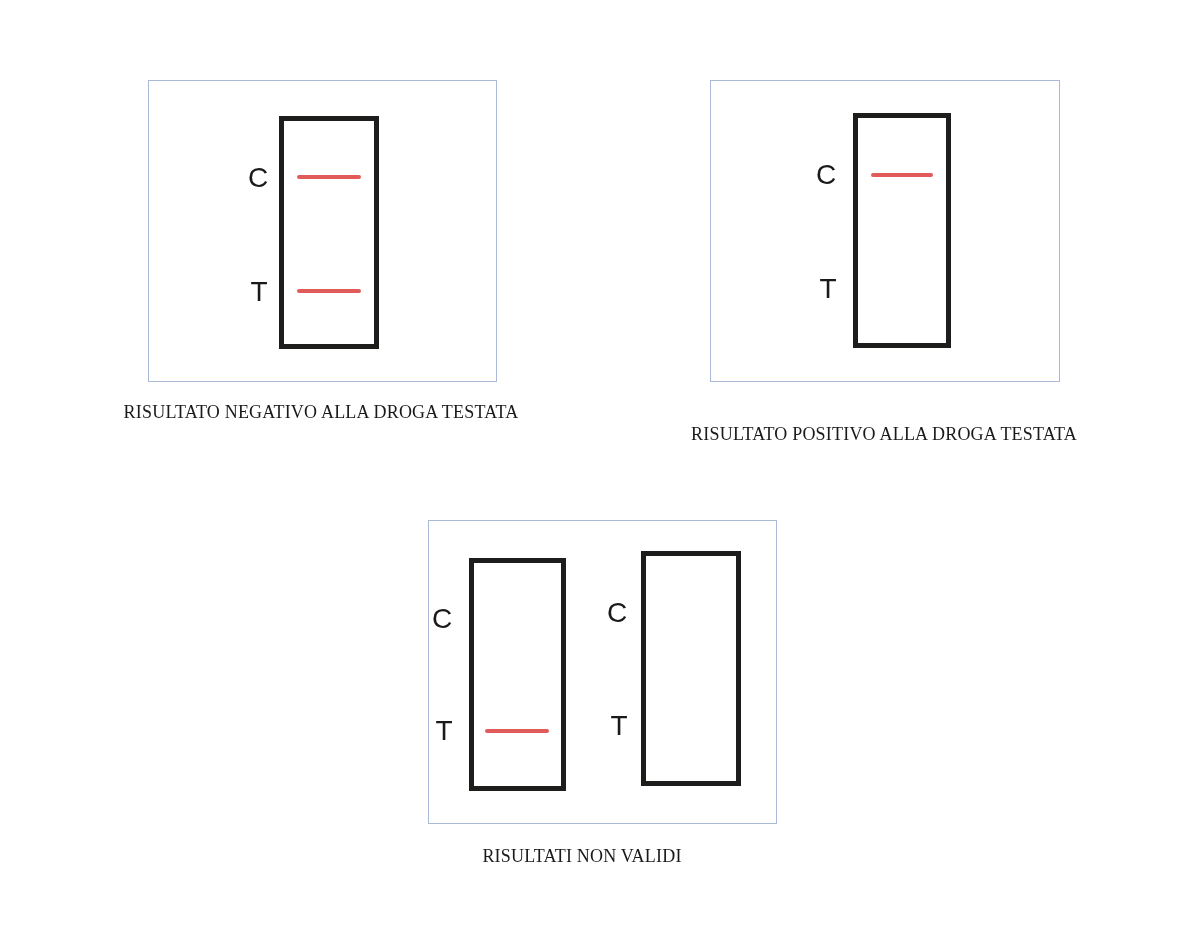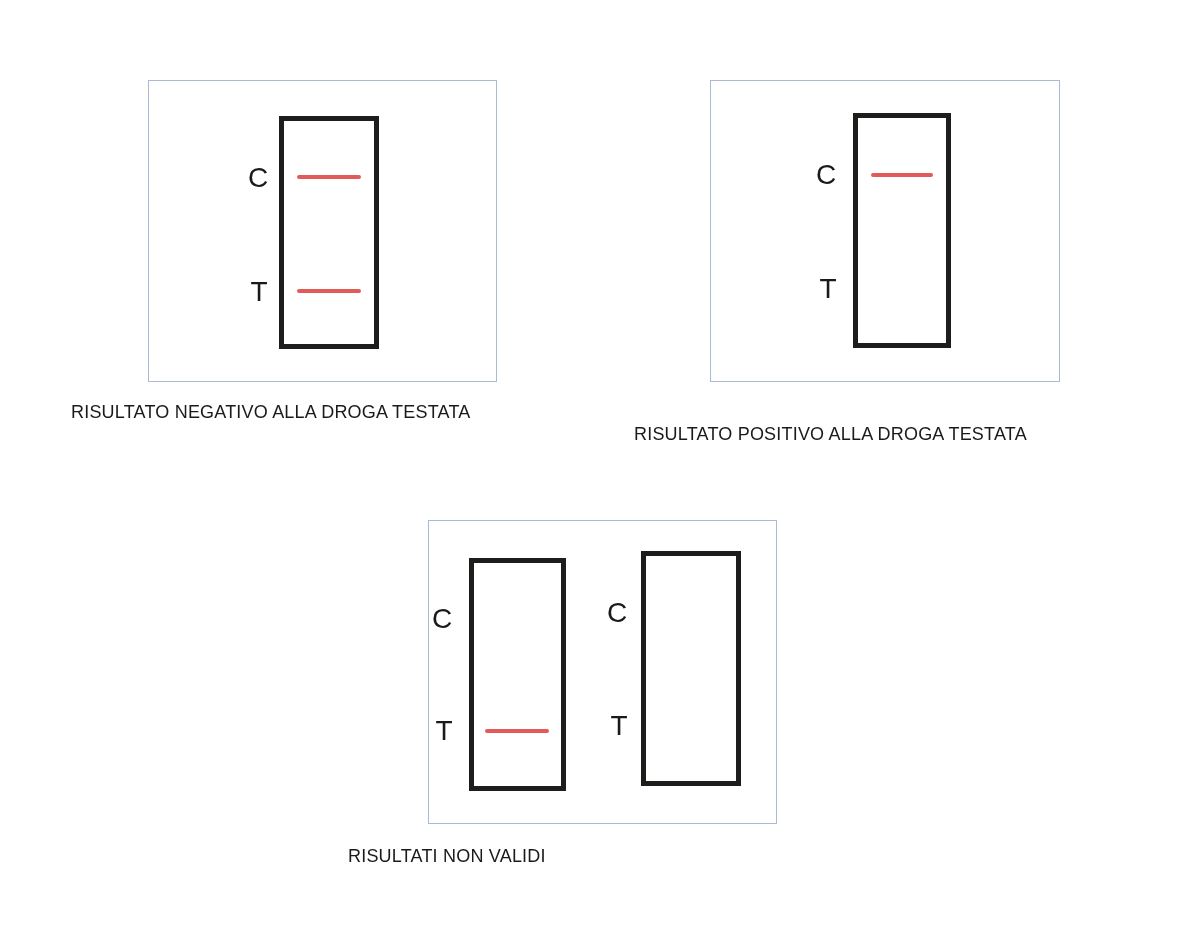--- a/index.html
+++ b/index.html
@@ -8,21 +8,21 @@
     --result-line:#e25b5b;
     --text:#1a1a1a;
   }
   html,body{margin:0;padding:0;background:#ffffff;}
   body{font-family:"Liberation Sans", sans-serif;color:var(--text);}
   .canvas{position:relative;width:1200px;height:940px;background:#ffffff;overflow:hidden;}
   .panel{position:absolute;border:1px solid var(--panel-border);background:#ffffff;}
   .strip{position:absolute;border:5px solid var(--strip-border);background:#ffffff;box-sizing:border-box;}
   .lbl{position:absolute;transform:translate(-50%,-50%);font-size:28px;line-height:1;color:var(--text);}
   .line{position:absolute;height:4px;background:var(--result-line);border-radius:2px;}
-  .caption{position:absolute;width:500px;text-align:left;font-size:18px;letter-spacing:0.2px;color:var(--text);}
+  .caption{position:absolute;width:500px;text-align:center;font-size:18px;letter-spacing:0.2px;color:var(--text);font-family:Liberation Serif, serif;}
 </style>
 </head>
 <body>
 
 <div class="canvas">
 
   <section class="panel" style="left:148px;top:80px;width:347px;height:300px;">
     <span class="lbl" style="left:109px;top:97px;">C</span>
     <span class="lbl" style="left:110px;top:211px;">T</span>
     <div class="strip" style="left:130px;top:35px;width:100px;height:233px;"></div>
@@ -45,15 +45,15 @@
     <span class="lbl" style="left:13px;top:98px;">C</span>
     <span class="lbl" style="left:15px;top:210px;">T</span>
     <div class="strip" style="left:40px;top:37px;width:97px;height:233px;"></div>
     <div class="line" style="left:56px;top:208px;width:64px;"></div>
 
     <span class="lbl" style="left:188px;top:92px;">C</span>
     <span class="lbl" style="left:190px;top:205px;">T</span>
     <div class="strip" style="left:212px;top:30px;width:100px;height:235px;"></div>
 
   </section>
-  <div class="caption" style="left:348px;top:846px;">RISULTATI NON VALIDI</div>
+  <div class="caption" style="left:332px;top:846px;">RISULTATI NON VALIDI</div>
 
 </div>
 
 </body></html>

